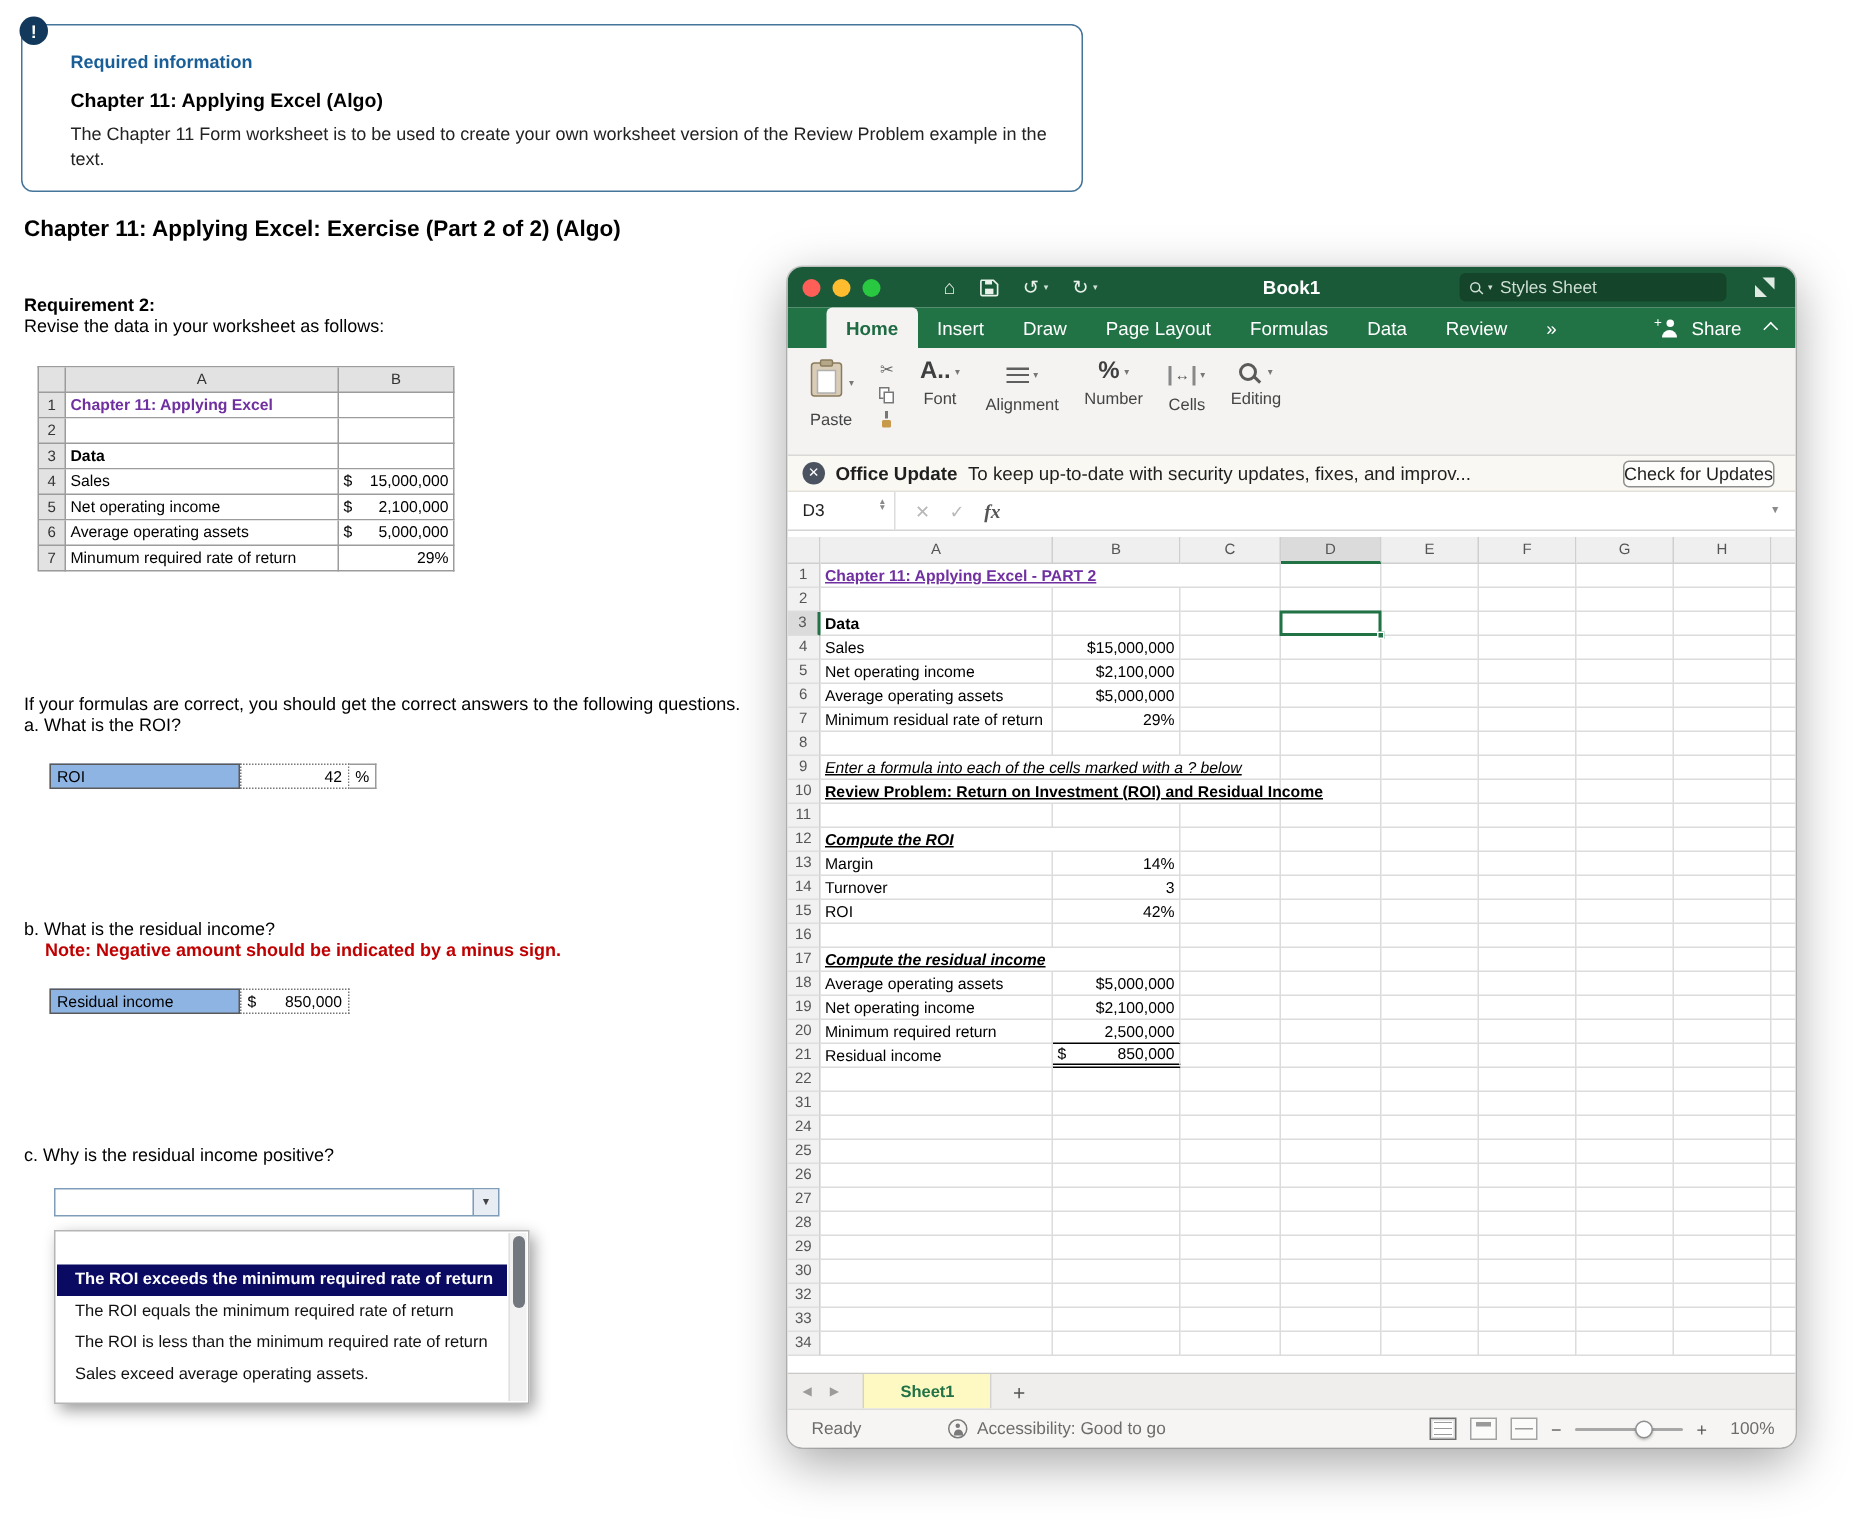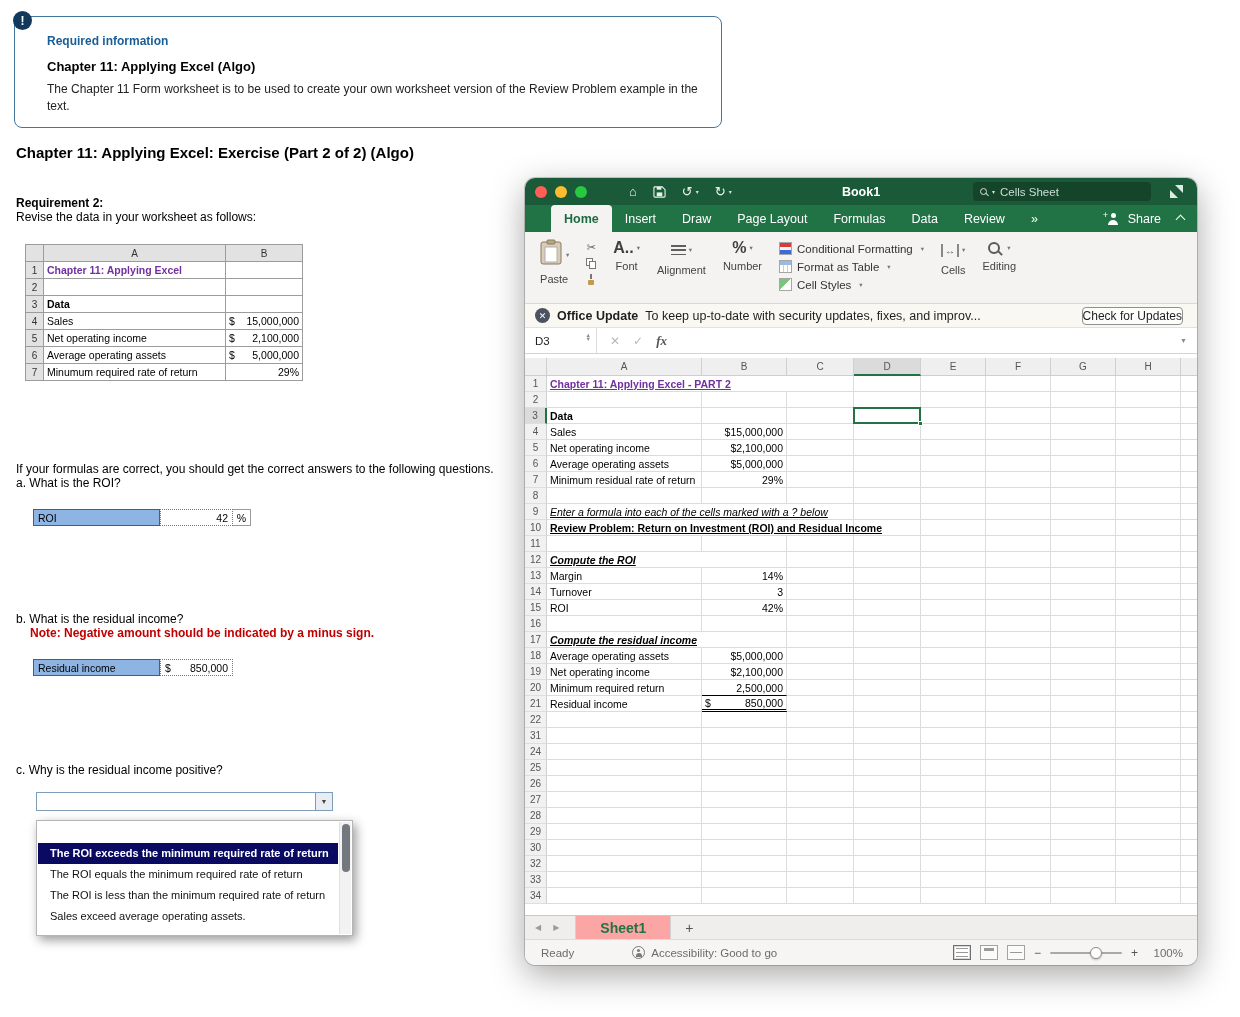--- a/index.html
+++ b/index.html
@@ -136,21 +136,21 @@
   .gc.bold { font-weight:bold; }
   .gc.italic { font-style:italic; }
   .gc.boldItalic { font-weight:bold; font-style:italic; }
   .gc.rule-under { border-bottom:1px solid #000; }
   .gc.double-under { border-bottom:3px double #000; }
   .sel-overlay { position:absolute; border:2px solid #217346; z-index:5; }
   .sel-handle { position:absolute; right:-4px; bottom:-4px; width:5px; height:5px; background:#217346; border:1px solid #fff; }
 
   .xl-sheetbar { height:24px; background:#efeeec; border-top:1px solid #c9c9c9; display:flex; align-items:center; }
   .sb-arrows { display:flex; gap:12px; margin-left:10px; color:#9b9b9b; font-size:8px; }
-  .sheet-tab { margin-left:16px; height:23px; background:#fca5a5; display:flex; align-items:center; justify-content:center; width:96px; color:#217346; font-weight:bold; font-size:14px; border-left:1px solid #d2d2d2; border-right:1px solid #d2d2d2; }
+  .sheet-tab { margin-left:16px; height:23px; background:#fef9c3; display:flex; align-items:center; justify-content:center; width:86px; color:#217346; font-weight:bold; font-size:11px; border-left:1px solid #d2d2d2; border-right:1px solid #d2d2d2; }
   .sb-add { margin-left:14px; color:#555; font-size:14px; }
 
   .xl-status { height:26px; background:#f6f5f3; border-top:1px solid #dcdcdc; display:flex; align-items:center; font-size:11.5px; color:#6c6c6c; position:relative; }
   .st-ready { margin-left:16px; }
   .st-acc { margin-left:58px; display:flex; align-items:center; gap:6px; }
   .acc-ic { width:13px; height:13px; border:1.3px solid #7a7a7a; border-radius:50%; position:relative; flex:none; }
   .acc-ic::before { content:""; position:absolute; left:4px; top:1.5px; width:3px; height:3px; border-radius:50%; background:#7a7a7a; }
   .acc-ic::after { content:""; position:absolute; left:2.5px; top:5.5px; width:6px; height:4px; border-radius:3px 3px 0 0; background:#7a7a7a; }
   .st-right { position:absolute; right:14px; display:flex; align-items:center; gap:9px; }
   .view-ic { width:18px; height:15px; border:1px solid #a3a3a3; background:#fbfbfa; position:relative; }
@@ -292,21 +292,21 @@
         </span>
       <span class="tb-btn">
           <span>↻</span>
           <span class="tb-caret">▾</span>
         </span>
     </div>
     <div class="tb-title">Book1</div>
     <div class="tb-search">
       <span class="mag"></span>
       <span class="search-chev">▾</span>
-      <span>Cells Sheet</span>
+      <span>Styles Sheet</span>
     </div>
     <div class="fullscreen-icon"></div>
   </div>
 
   <div class="xl-tabs">
     <div id="ribbon-tabs" style="display:flex;">
         <div class="rtab active">Home</div>
         <div class="rtab">Insert</div>
         <div class="rtab">Draw</div>
         <div class="rtab">Page Layout</div>
@@ -360,37 +360,20 @@
         </span>
       <span class="rlabel">Alignment</span>
     </div>
     <div class="rgroup">
       <span class="icon-row">
           <span class="pct-glyph">%</span>
           <span class="caret7">▾</span>
         </span>
       <span class="rlabel">Number</span>
     </div>
-    <div class="styles-col" id="styles-col">
-        <div class="style-row">
-          <span class="cf-ic"></span>
-          <span>Conditional Formatting</span>
-          <span class="caret7">▾</span>
-        </div>
-        <div class="style-row">
-          <span class="fat-ic"></span>
-          <span>Format as Table</span>
-          <span class="caret7">▾</span>
-        </div>
-        <div class="style-row">
-          <span class="cs-ic"></span>
-          <span>Cell Styles</span>
-          <span class="caret7">▾</span>
-        </div>
-      </div>
     <div class="rgroup">
       <span class="icon-row" style="height:22px;">
           <span class="cells-ic">↔</span>
           <span class="caret7">▾</span>
         </span>
       <span class="rlabel">Cells</span>
     </div>
     <div class="rgroup">
       <span class="icon-row">
           <span class="find-ic"></span>

